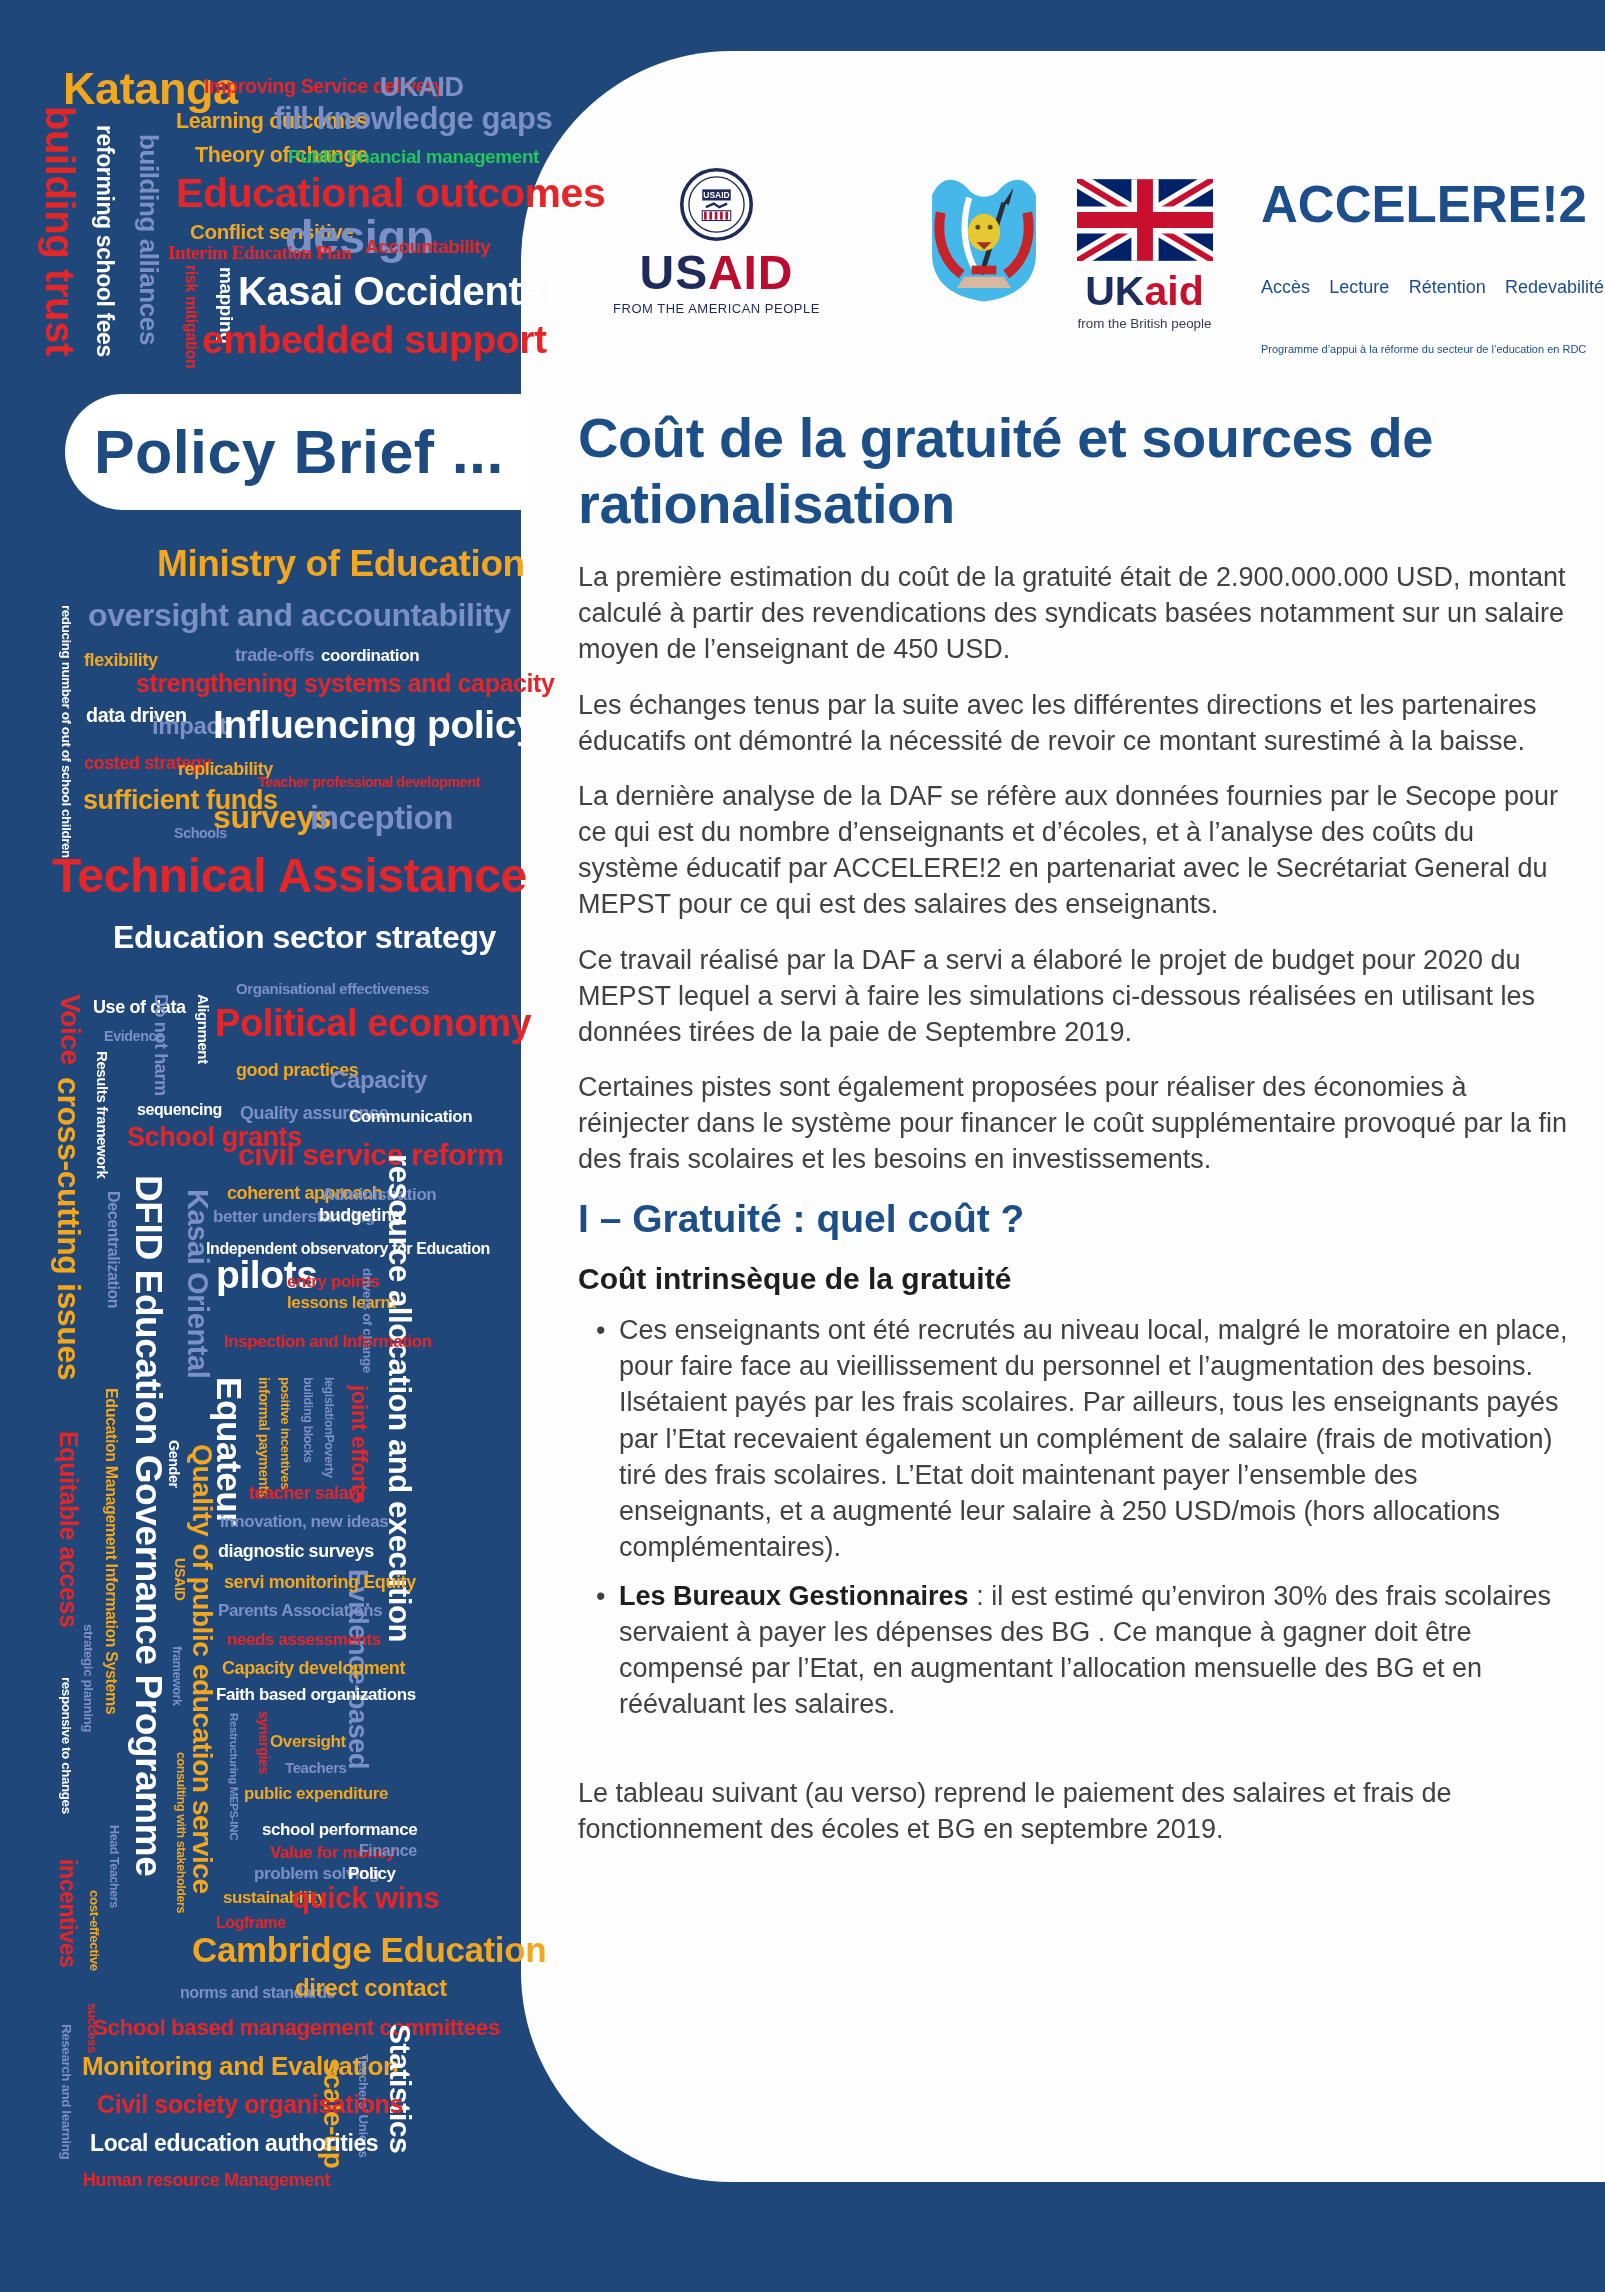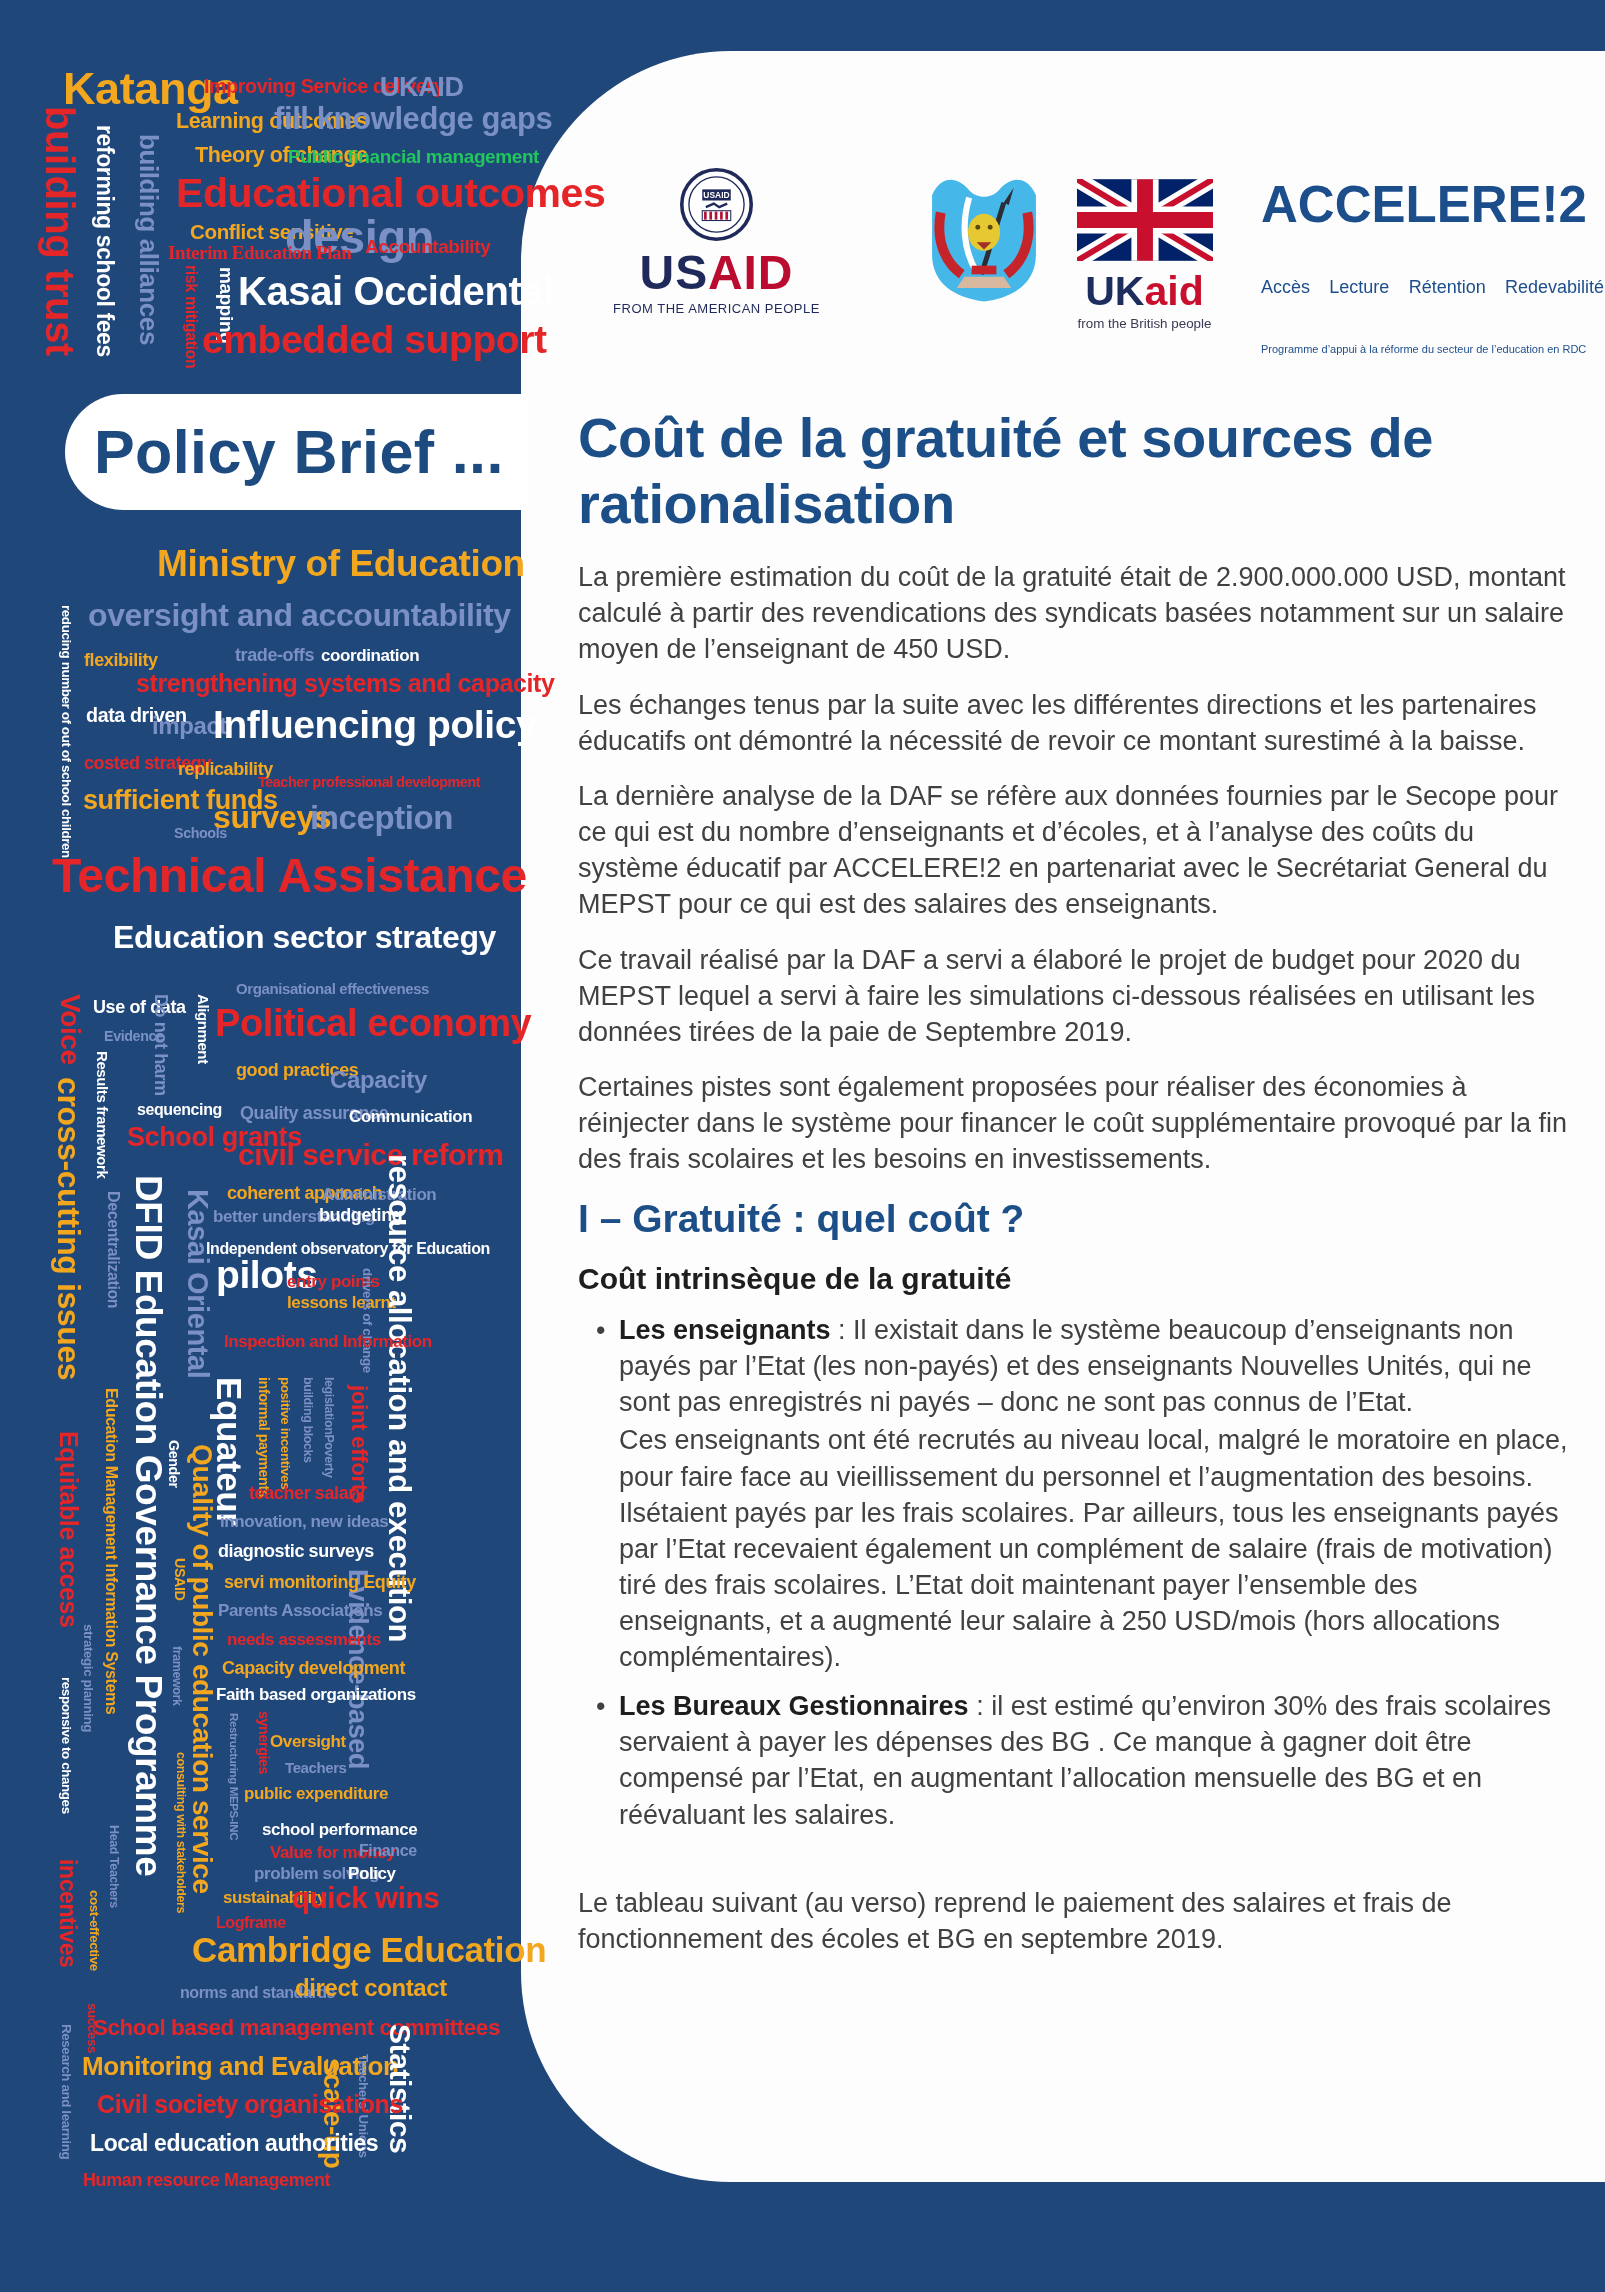--- a/index.html
+++ b/index.html
@@ -247,23 +247,20 @@
     <p>Les échanges tenus par la suite avec les différentes directions et les partenaires éducatifs ont démontré la nécessité de revoir ce montant surestimé à la baisse.</p>
     <p>La dernière analyse de la DAF se réfère aux données fournies par le Secope pour ce qui est du nombre d’enseignants et d’écoles, et à l’analyse des coûts du système éducatif par ACCELERE!2  en partenariat avec le Secrétariat General du MEPST pour ce qui est des salaires des enseignants.</p>
     <p>Ce travail réalisé par la DAF a servi a élaboré le projet de budget pour 2020 du MEPST lequel a servi à faire les simulations ci-dessous réalisées en utilisant les données tirées de la paie de Septembre 2019.</p>
     <p>Certaines pistes sont également proposées pour réaliser des économies à réinjecter dans le système pour financer le coût supplémentaire provoqué par la fin des frais scolaires et les besoins en investissements.</p>
 
     <h2>I – Gratuité : quel coût ?</h2>
     <h3>Coût intrinsèque de la gratuité</h3>
 
     <ul>
       <li>
-        <div>
-          <span class="b">Les enseignants</span><span> : Il existait dans le système beaucoup d’enseignants non payés par l’Etat (les non-payés) et des enseignants Nouvelles Unités, qui ne sont pas enregistrés ni payés – donc ne sont pas connus de l’Etat.</span>
-        </div>
         <div class="li-extra">Ces enseignants ont été recrutés au niveau local, malgré le moratoire en place, pour faire face au vieillissement du personnel et l’augmentation des besoins. Ilsétaient payés par les frais scolaires. Par ailleurs, tous les enseignants payés par l’Etat recevaient également un complément de salaire (frais de motivation) tiré des frais scolaires. L’Etat doit maintenant payer l’ensemble des enseignants, et a augmenté leur salaire à 250 USD/mois (hors allocations complémentaires).</div>
       </li>
       <li>
         <div>
           <span class="b">Les Bureaux Gestionnaires</span><span> : il est estimé qu’environ 30% des frais scolaires servaient à payer les dépenses des BG . Ce manque à gagner doit être compensé par l’Etat, en augmentant l’allocation mensuelle des BG et en réévaluant les salaires.</span>
         </div>
       </li>
     </ul>
 
     <p class="closing">Le tableau suivant (au verso) reprend le paiement des salaires et frais de fonctionnement des écoles et BG en septembre 2019.</p>

